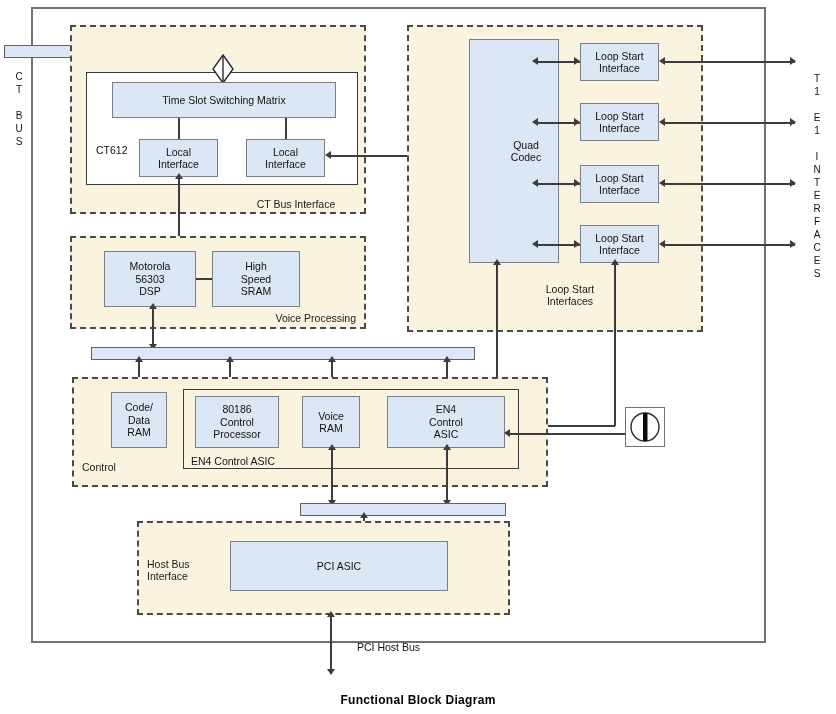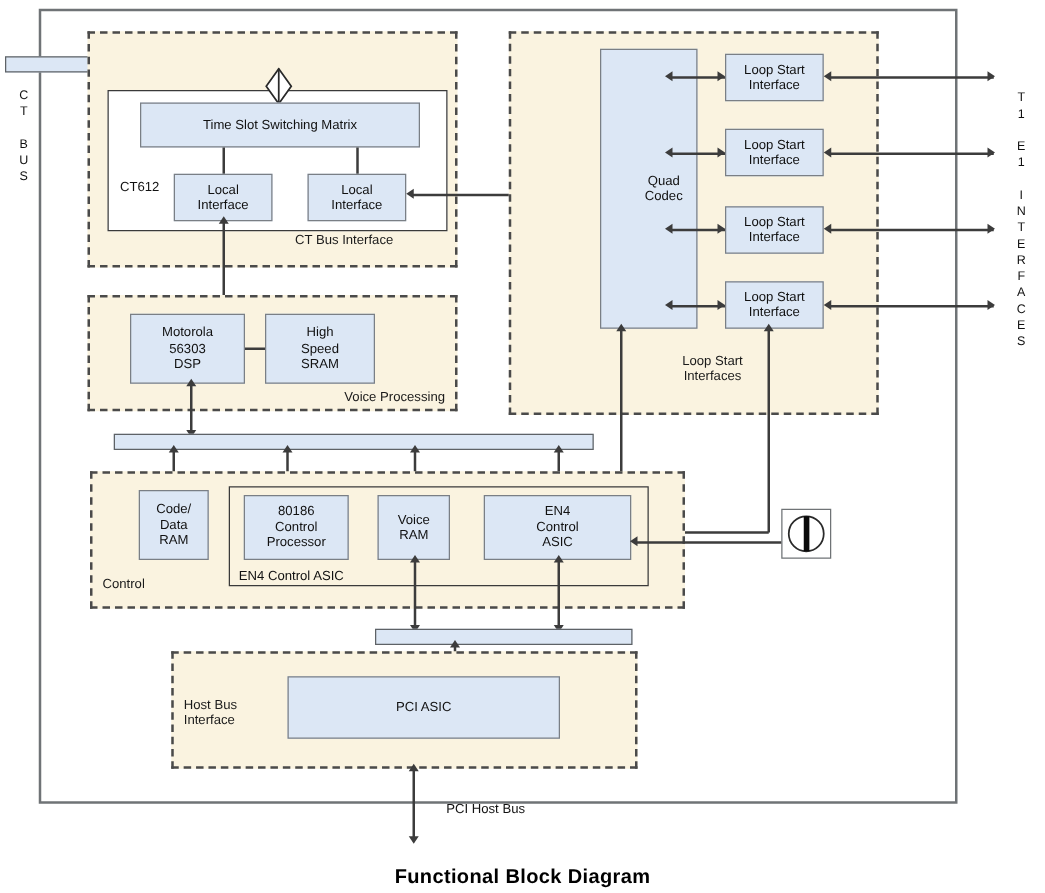--- a/index.html
+++ b/index.html
@@ -38,21 +38,21 @@
   .ar-d{border-left:4px solid transparent;border-right:4px solid transparent;border-top:6px solid #3c3c3c;}
   .ar-l{border-top:4px solid transparent;border-bottom:4px solid transparent;border-right:6px solid #3c3c3c;}
   .ar-r{border-top:4px solid transparent;border-bottom:4px solid transparent;border-left:6px solid #3c3c3c;}
 
   
   .vlabel{position:absolute;font-size:10px;line-height:13px;letter-spacing:0;
           text-align:center;white-space:pre-line;color:#111;}
 
   .plain{position:absolute;font-size:10.5px;line-height:12.5px;color:#111;white-space:pre-line;}
 
-  .caption{position:absolute;font-size:16px;font-weight:bold;color:#000;
+  .caption{position:absolute;font-size:12px;font-weight:bold;color:#000;
            width:100%;text-align:center;letter-spacing:.3px;}
 
   
   .diamond{position:absolute;}
   
   .osc-box{border:1.5px solid #6f7376;background:#fff;}
 </style>
 </head>
 <body>
 
@@ -63,21 +63,21 @@
   <div class="abs bus" style="left:4px;top:45px;width:347px;height:13px;"></div>
 
   <div class="vlabel" style="left:8px;top:70px;width:22px;">C
 T
 
 B
 U
 S</div>
 
   <div class="abs region" style="left:70px;top:25px;width:296px;height:189px;"></div>
-  <div class="region-label" style="left:236px;top:186px;width:120px;text-align:left;">CT Bus Interface</div>
+  <div class="region-label" style="left:236px;top:198px;width:120px;text-align:center;">CT Bus Interface</div>
 
   <div class="abs encl" style="left:86px;top:72px;width:272px;height:113px;"></div>
   <div class="plain" style="left:96px;top:144px;">CT612</div>
 
   <div class="diamond" style="left:211px;top:54px;width:24px;height:30px;">
     <svg width="24" height="30" viewBox="0 0 24 30">
       <polygon points="12,1 22,15 12,29 2,15" fill="#ffffff" stroke="#2a2a2a" stroke-width="1.4"></polygon>
       <line x1="12" y1="1" x2="12" y2="29" stroke="#2a2a2a" stroke-width="1.4"></line>
     </svg>
   </div>
@@ -113,21 +113,21 @@
   <div class="abs ln-h" style="left:196px;top:278px;width:16px;"></div>
 
   <div class="abs ln-v" style="left:152px;top:307px;height:41px;"></div>
   <div class="ar ar-u" style="left:149px;top:303px;"></div>
   <div class="ar ar-d" style="left:149px;top:344px;"></div>
 
   <div class="abs region" style="left:407px;top:25px;width:296px;height:307px;"></div>
   <div class="region-label" style="left:510px;top:283px;width:120px;text-align:center;">Loop Start
 Interfaces</div>
 
-  <div class="abs blk" style="left:480px;top:39px;width:78px;height:224px;padding-left:24px;">Quad
+  <div class="abs blk" style="left:469px;top:39px;width:90px;height:224px;padding-left:24px;">Quad
 Codec</div>
 
   <div class="abs blk" style="left:580px;top:43px;width:79px;height:38px;">Loop Start
 Interface</div>
   <div class="abs blk" style="left:580px;top:103px;width:79px;height:38px;">Loop Start
 Interface</div>
   <div class="abs blk" style="left:580px;top:165px;width:79px;height:38px;">Loop Start
 Interface</div>
   <div class="abs blk" style="left:580px;top:225px;width:79px;height:38px;">Loop Start
 Interface</div>

